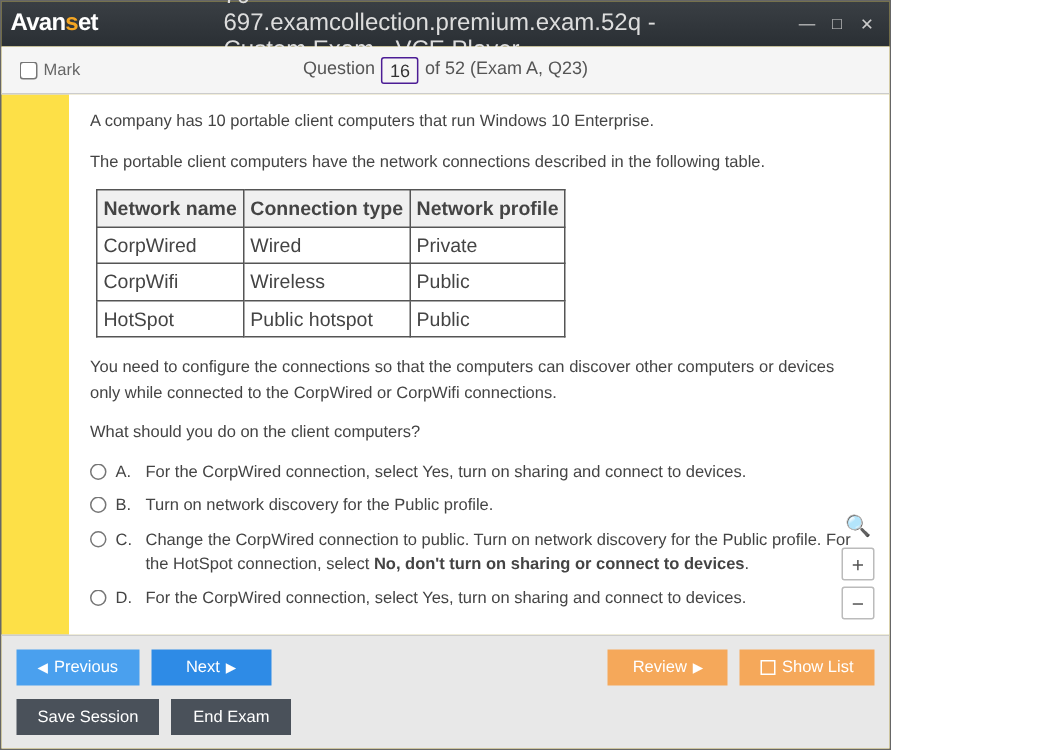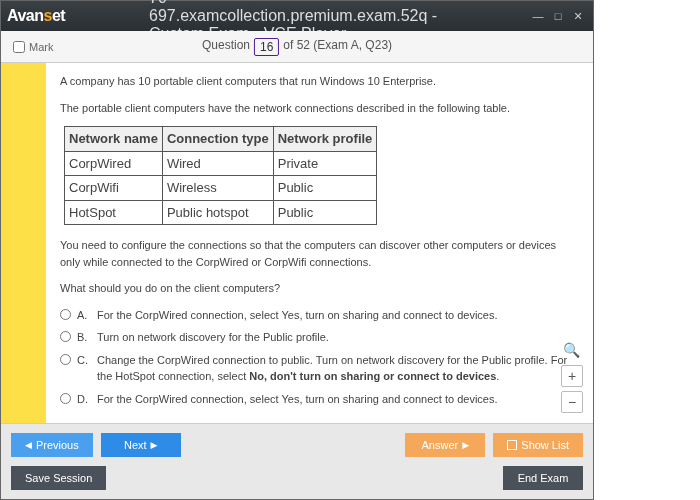--- a/index.html
+++ b/index.html
@@ -136,28 +136,28 @@
 
   <div class="footer">
     <div class="btn btn-blue prev arrow-left">
         <span>Previous</span>
       </div>
     <div class="btn btn-blue arrow-right">
         <span>Next</span>
       </div>
     <div class="spacer"></div>
     <div class="btn btn-orange arrow-right">
-        <span>Answer</span>
+        <span>Review</span>
       </div>
     <div class="btn btn-orange">
         <span class="chk-inline"></span>
         <span>Show List</span>
       </div>
   </div>
-  <div class="footer" style="justify-content:space-between;border-top:none;padding-top:0;">
+  <div class="footer" style="justify-content:flex-start;border-top:none;padding-top:0;">
     <div class="btn btn-dark">
         <span>Save Session</span>
       </div>
     <div class="btn btn-dark">
         <span>End Exam</span>
       </div>
   </div>
 
 </div>
 

